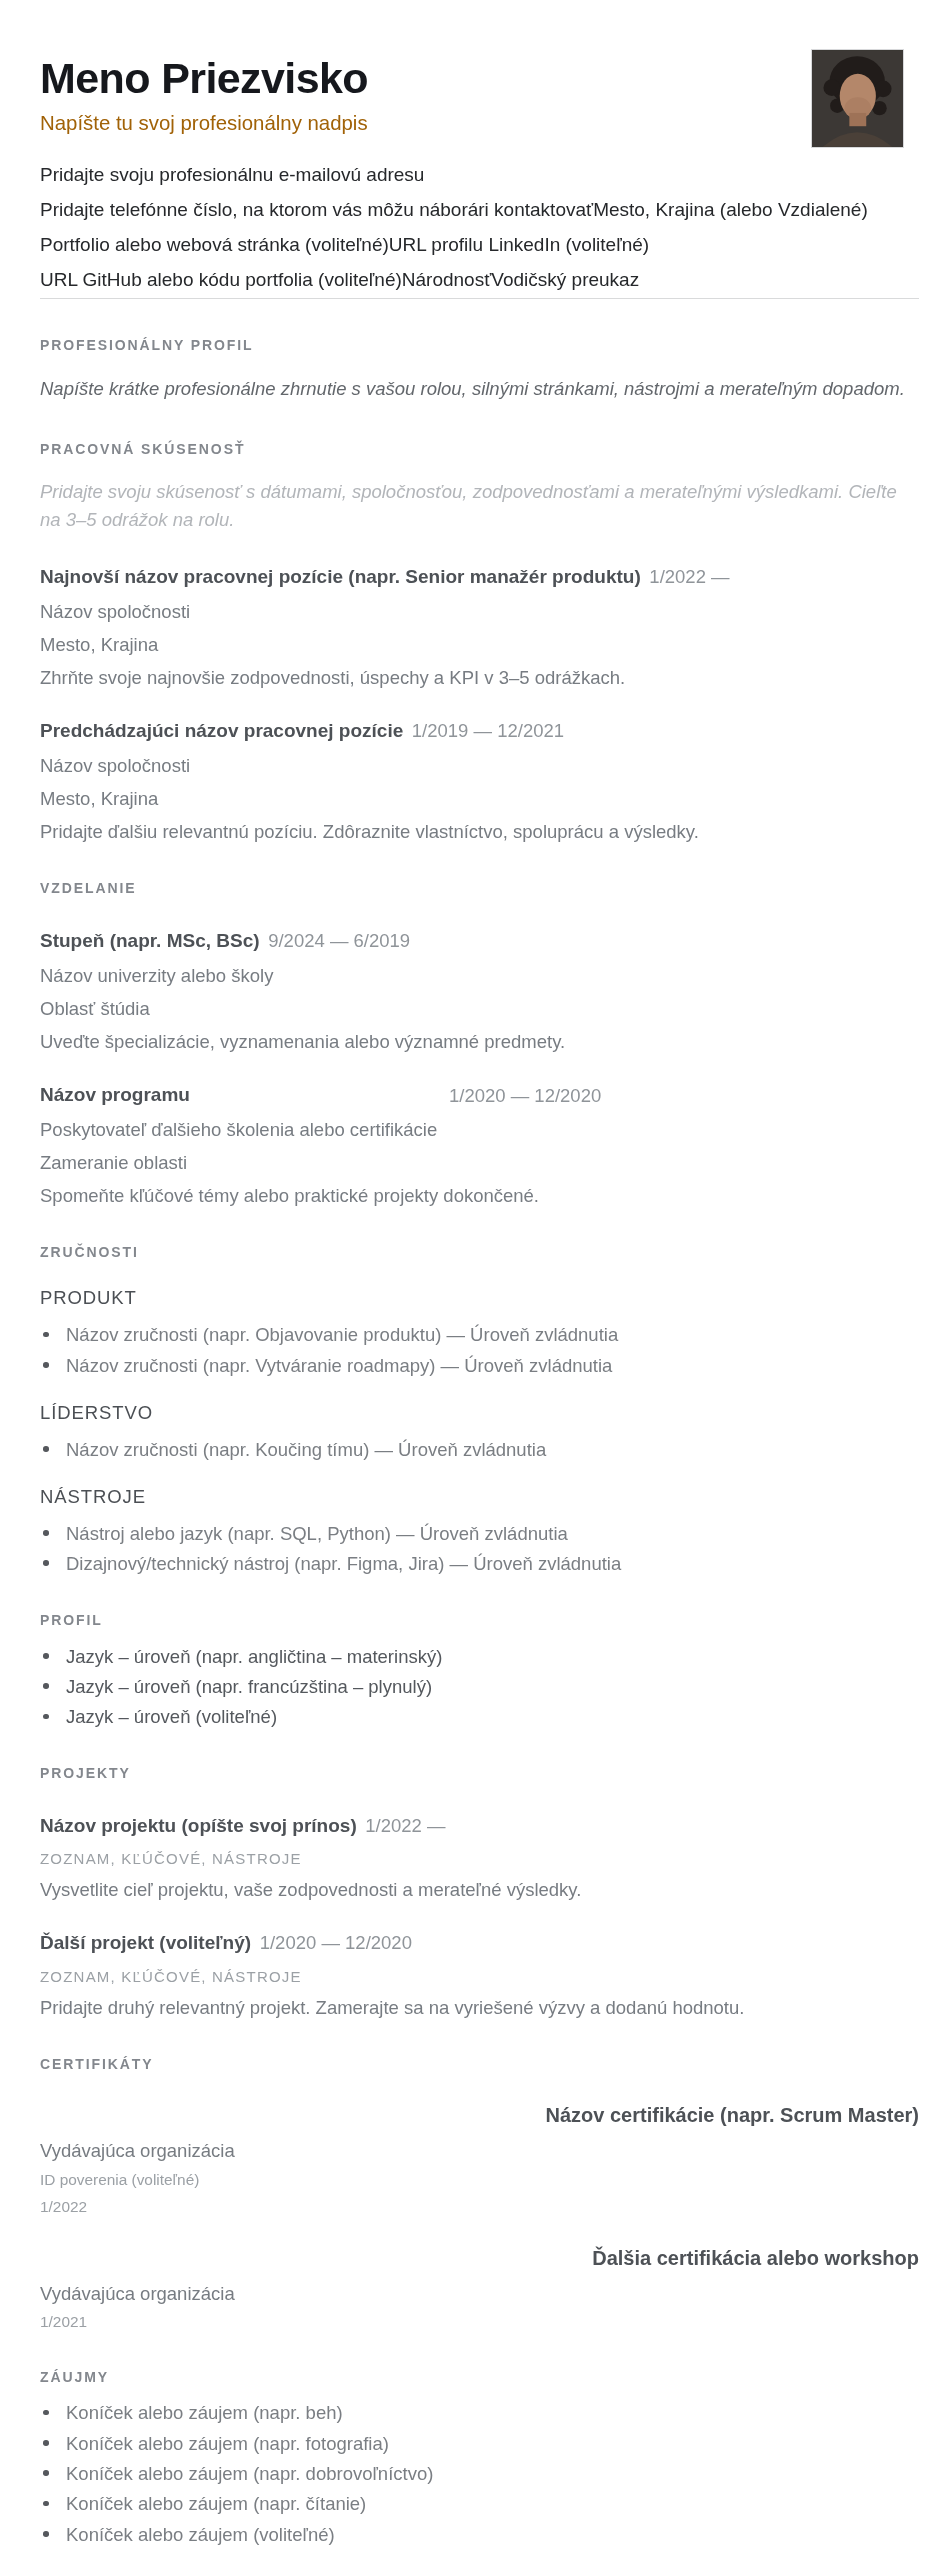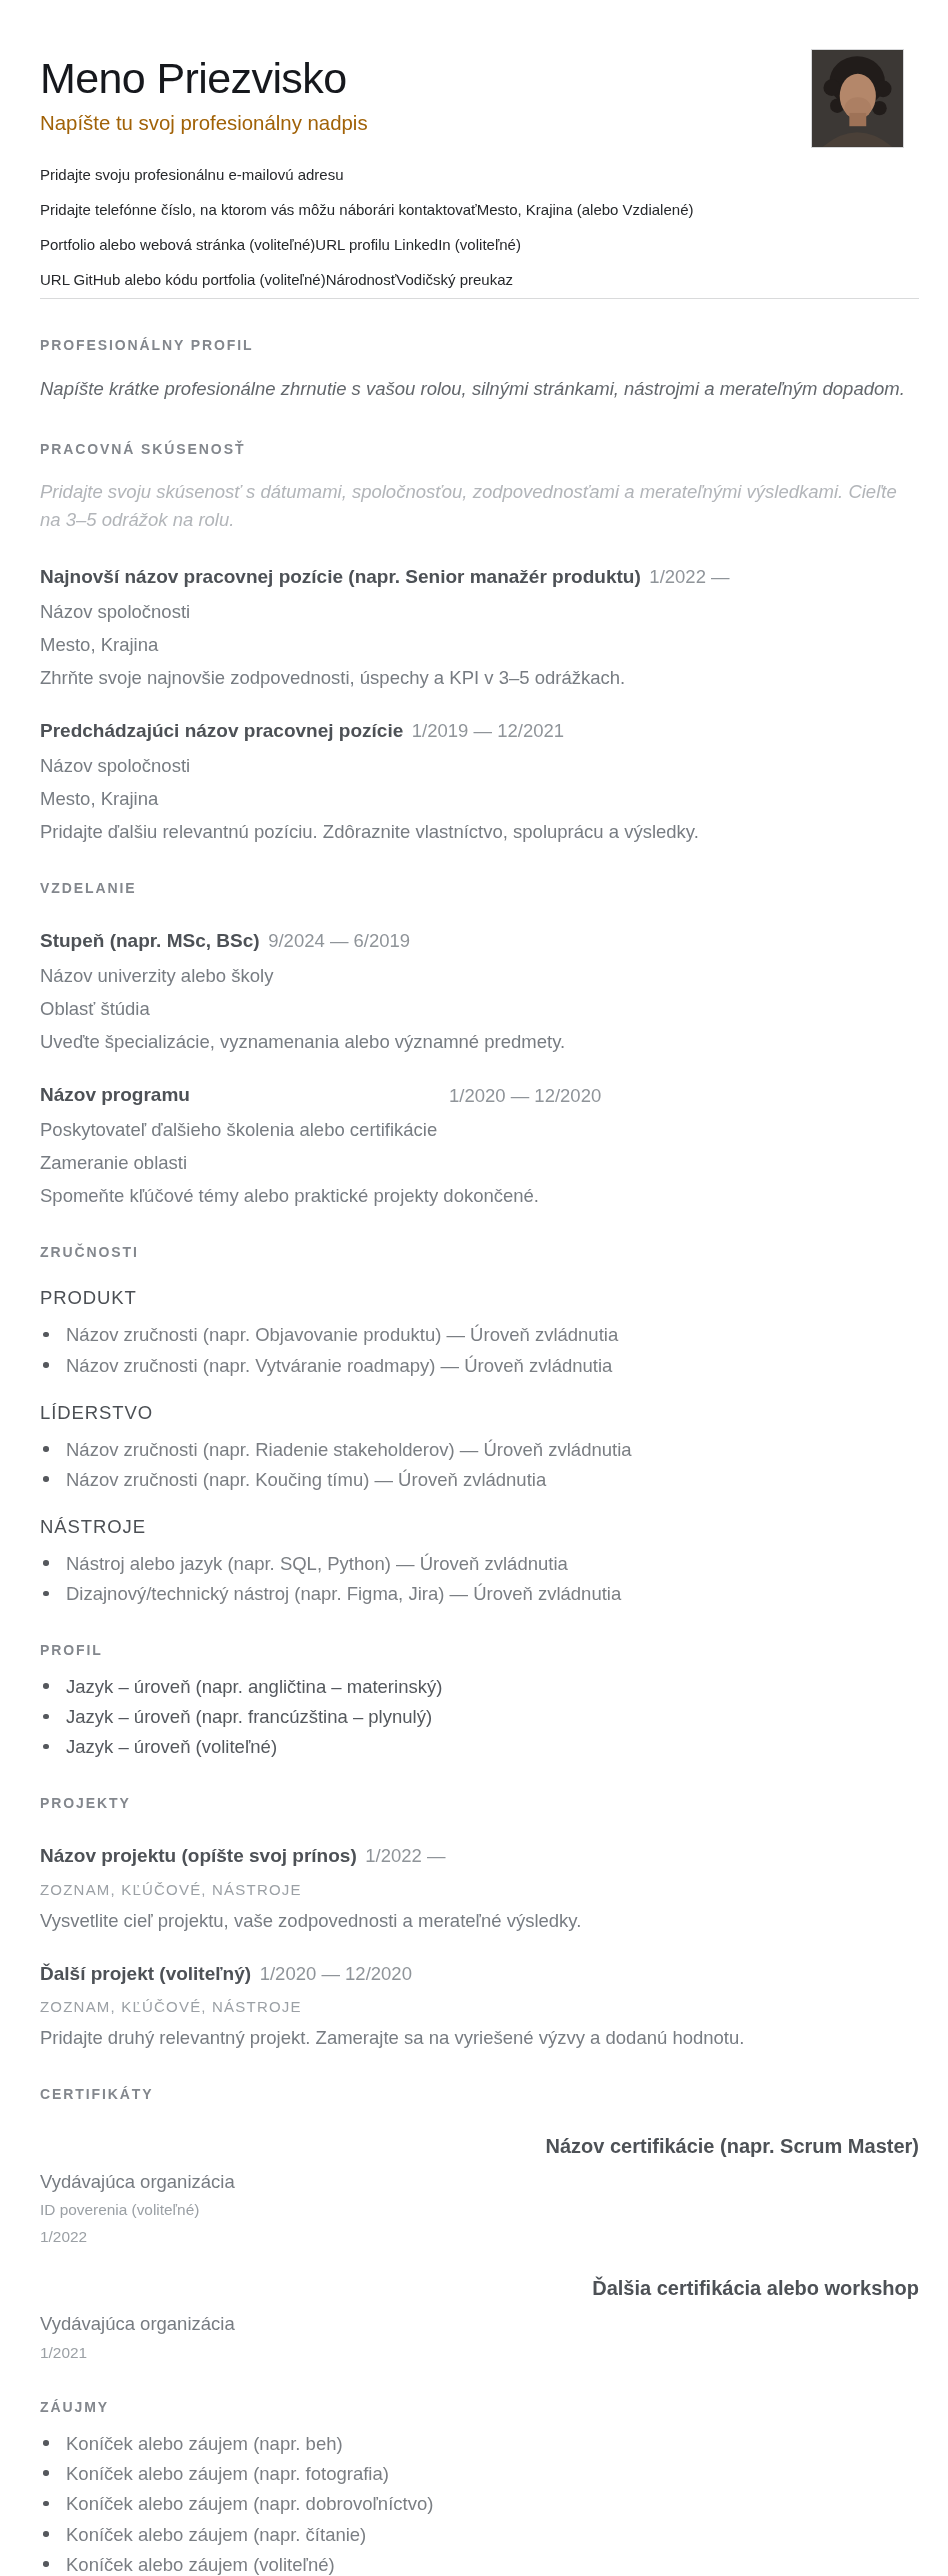--- a/index.html
+++ b/index.html
@@ -5,26 +5,26 @@
   html,body{margin:0;padding:0;background:#ffffff;}
   .page{
     width:949px;height:2576px;box-sizing:border-box;
     padding:49px 30px 0 40px;background:#ffffff;overflow:hidden;
     font-family:"Liberation Sans","DejaVu Sans",sans-serif;
     -webkit-font-smoothing:antialiased;
   }
   
   .header{display:flex;justify-content:space-between;align-items:flex-start;}
   .header-left{flex:1;min-width:0;}
-  .name{font-size:43px;font-weight:normal;color:#16181d;line-height:47px;margin:6.2px 0 0;letter-spacing:-0.6px;}
+  .name{font-size:43px;font-weight:bold;color:#16181d;line-height:47px;margin:6.2px 0 0;letter-spacing:-0.6px;}
   .headline{font-size:20.4px;color:#a16207;line-height:27px;margin-top:8px;}
   .photo{width:93px;height:99px;flex:0 0 auto;margin-right:15.4px;border:0.6px solid #d7d8da;box-sizing:border-box;background:#3a3633;display:block;}
   
   .contact{margin-top:9.3px;}
-  .contact-line{font-size:15px;color:#26282b;line-height:35px;white-space:nowrap;}
+  .contact-line{font-size:19px;color:#26282b;line-height:35px;white-space:nowrap;}
   .rule{border:none;border-top:1.2px solid #d9dadb;margin:1.2px 0 0;}
   
   .section-title{font-size:14px;font-weight:bold;color:#83878d;letter-spacing:1.9px;line-height:18.5px;margin:37px 0 0;}
   .para{font-size:18.5px;line-height:28px;color:#63676c;margin:20px 0 0;font-style:italic;}
   .para.placeholder{color:#b2b5b9;}
   
   .entry{margin-top:30px;}
   .entry-title{font-size:19px;font-weight:bold;color:#4d5156;line-height:25px;position:relative;}
   .entry-date{font-size:18.5px;font-weight:normal;color:#8f9499;margin-left:8.6px;white-space:nowrap;}
   .entry-date.date-abs{position:absolute;left:409px;margin-left:0;top:1.2px;}
@@ -121,21 +121,20 @@
       <div class="skill-group-title">PRODUKT</div>
       <ul class="dotlist">
         <li>Názov zručnosti (napr. Objavovanie produktu) — Úroveň zvládnutia</li>
         <li>Názov zručnosti (napr. Vytváranie roadmapy) — Úroveň zvládnutia</li>
       </ul>
     </div>
 
     <div class="skill-group">
       <div class="skill-group-title">LÍDERSTVO</div>
       <ul class="dotlist">
-        <li>Názov zručnosti (napr. Riadenie stakeholderov) — Úroveň zvládnutia</li>
         <li>Názov zručnosti (napr. Koučing tímu) — Úroveň zvládnutia</li>
       </ul>
     </div>
 
     <div class="skill-group">
       <div class="skill-group-title">NÁSTROJE</div>
       <ul class="dotlist">
         <li>Nástroj alebo jazyk (napr. SQL, Python) — Úroveň zvládnutia</li>
         <li>Dizajnový/technický nástroj (napr. Figma, Jira) — Úroveň zvládnutia</li>
       </ul>

